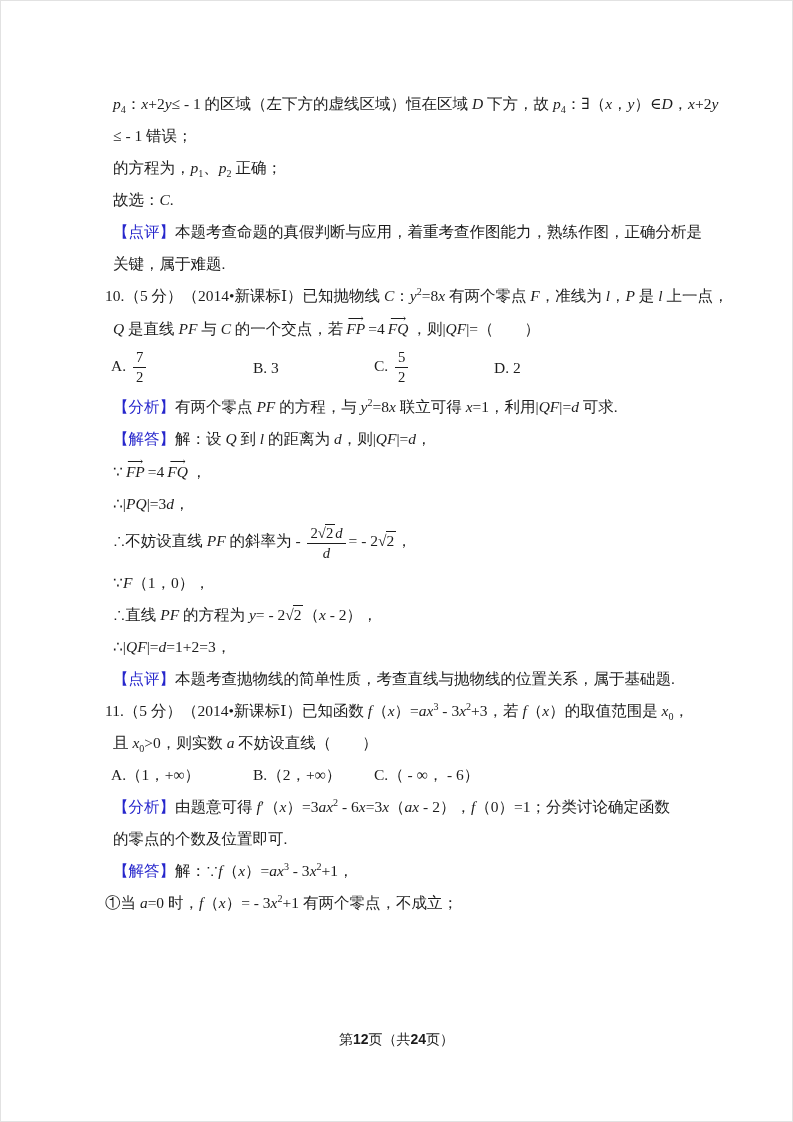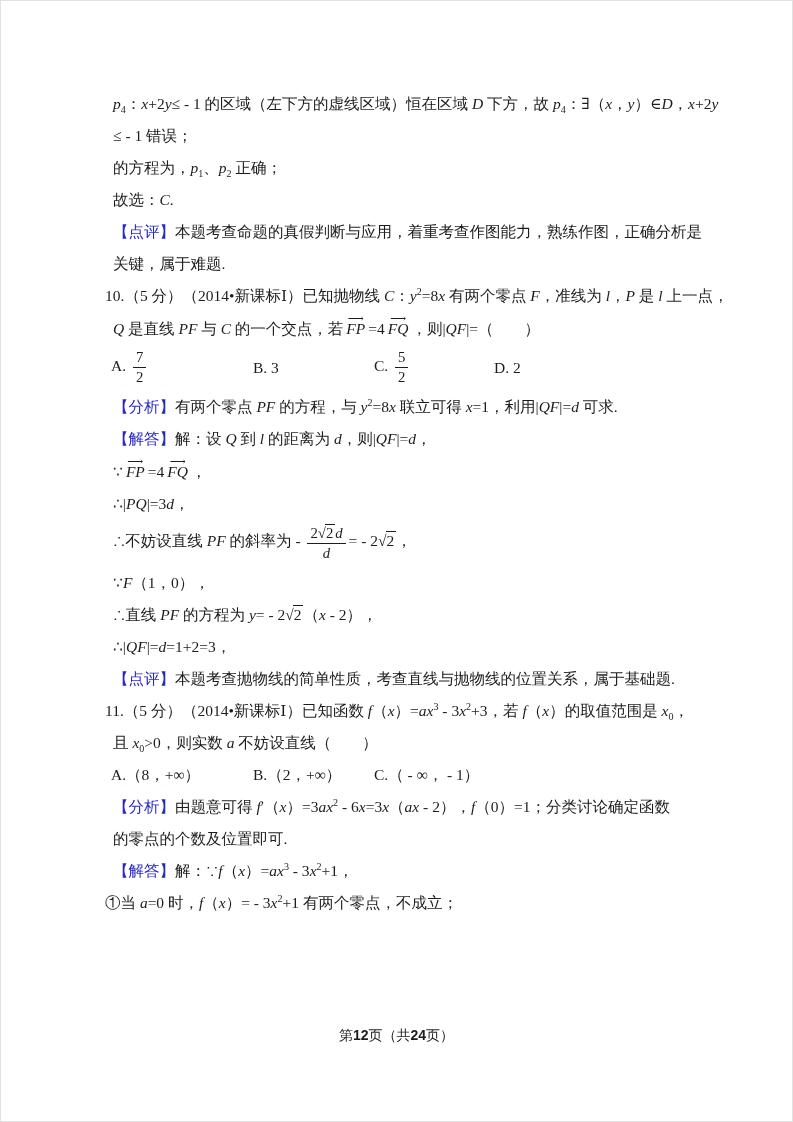--- a/index.html
+++ b/index.html
@@ -80,21 +80,21 @@
     padding-left: 6px;
   }
   .opt { line-height: 23px; white-space: nowrap; }
   .footer {
     position: absolute;
     top: 1025px;
     left: 0;
     width: 100%;
     text-align: center;
     font-size: 14px;
-    line-height: 20px;
+    line-height: 28px;
   }
 </style>
 </head>
 <body>
 
 <div class="page">
   <div class="content">
 
     <p class="ln ind"><span class="it">p</span><sub>4</sub><span>：</span><span class="it">x</span><span>+2</span><span class="it">y</span><span>≤ - 1 的区域（左下方的虚线区域）恒在区域 </span><span class="it">D</span><span> 下方，故 </span><span class="it">p</span><sub>4</sub><span>：∃（</span><span class="it">x</span><span>，</span><span class="it">y</span><span>）∈</span><span class="it">D</span><span>，</span><span class="it">x</span><span>+2</span><span class="it">y</span></p>
     <p class="ln ind"><span>≤ - 1 错误；</span></p>
@@ -126,23 +126,23 @@
           <span class="den"><span class="it">d</span></span>
         </span><span>= - 2</span><span class="sqrt"><span class="rad">√</span><span class="overbar">2</span></span><span>，</span></p>
     <p class="ln ind"><span>∵</span><span class="it">F</span><span>（1，0），</span></p>
     <p class="ln ind"><span>∴直线 </span><span class="it">PF</span><span> 的方程为 </span><span class="it">y</span><span>= - 2</span><span class="sqrt"><span class="rad">√</span><span class="overbar">2</span></span><span>（</span><span class="it">x</span><span> - 2），</span></p>
     <p class="ln ind"><span>∴|</span><span class="it">QF</span><span>|=</span><span class="it">d</span><span>=1+2=3，</span></p>
     <p class="ln ind"><span class="lbl">【点评】</span><span>本题考查抛物线的简单性质，考查直线与抛物线的位置关系，属于基础题.</span></p>
 
     <p class="ln"><span>11.（5 分）（2014•新课标Ⅰ）已知函数 </span><span class="it">f</span><span>（</span><span class="it">x</span><span>）=</span><span class="it">ax</span><sup>3</sup><span> - 3</span><span class="it">x</span><sup>2</sup><span>+3，若 </span><span class="it">f</span><span>（</span><span class="it">x</span><span>）的取值范围是 </span><span class="it">x</span><sub>0</sub><span>，</span></p>
     <p class="ln ind"><span>且 </span><span class="it">x</span><sub>0</sub><span>&gt;0，则实数 </span><span class="it">a</span><span> 不妨设直线（　　）</span></p>
     <div class="opts">
-      <span class="opt"><span>A.（8，+∞）</span></span>
+      <span class="opt"><span>A.（1，+∞）</span></span>
       <span class="opt"><span>B.（2，+∞）</span></span>
-      <span class="opt"><span>C.（ - ∞， - 1）</span></span>
+      <span class="opt"><span>C.（ - ∞， - 6）</span></span>
     </div>
     <p class="ln ind"><span class="lbl">【分析】</span><span>由题意可得 </span><span class="it">f</span><span>′（</span><span class="it">x</span><span>）=3</span><span class="it">ax</span><sup>2</sup><span> - 6</span><span class="it">x</span><span>=3</span><span class="it">x</span><span>（</span><span class="it">ax</span><span> - 2），</span><span class="it">f</span><span>（0）=1；分类讨论确定函数</span></p>
     <p class="ln ind"><span>的零点的个数及位置即可.</span></p>
     <p class="ln ind"><span class="lbl">【解答】</span><span>解：∵</span><span class="it">f</span><span>（</span><span class="it">x</span><span>）=</span><span class="it">ax</span><sup>3</sup><span> - 3</span><span class="it">x</span><sup>2</sup><span>+1，</span></p>
     <p class="ln"><span>①当 </span><span class="it">a</span><span>=0 时，</span><span class="it">f</span><span>（</span><span class="it">x</span><span>）= - 3</span><span class="it">x</span><sup>2</sup><span>+1 有两个零点，不成立；</span></p>
 
   </div>
 
   <div class="footer"><span>第</span><span class="bold">12</span><span>页（共</span><span class="bold">24</span><span>页）</span></div>
 </div>

